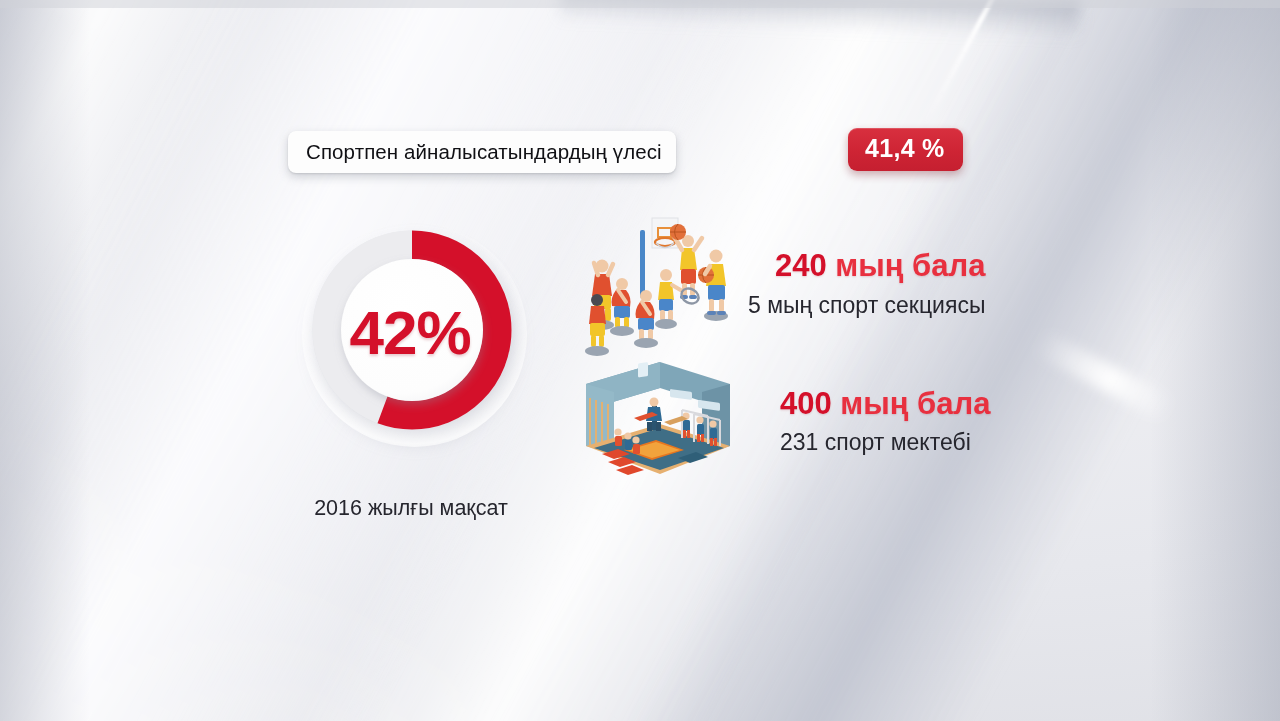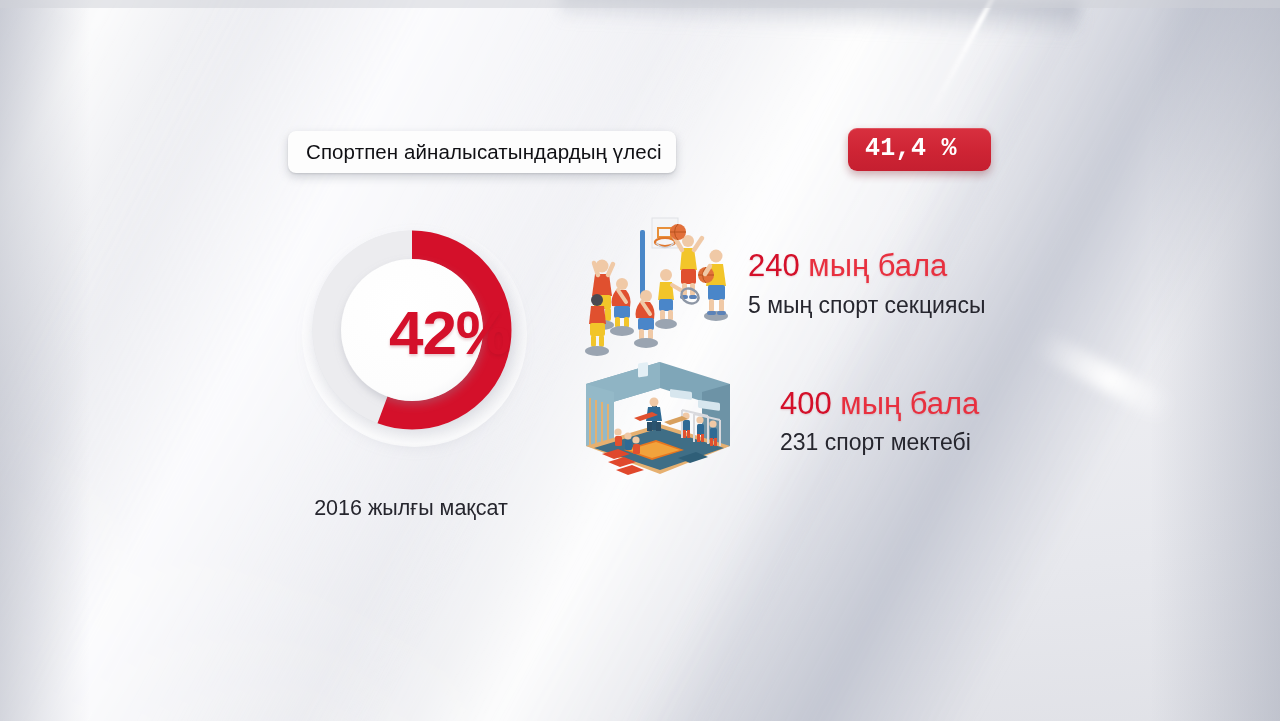--- a/index.html
+++ b/index.html
@@ -54,61 +54,60 @@
     box-shadow:0 4px 10px rgba(110,115,130,.30), 0 1px 2px rgba(0,0,0,.12);
     padding:0 14px 0 18px;
   }
   .titlebar .label{
     font-size:20.5px;font-weight:normal;color:#101014;letter-spacing:.1px;white-space:nowrap;
   }
   .badge{
     position:absolute;left:848px;top:128px;
     background:linear-gradient(180deg,#d8303f 0%,#ce2434 55%,#c51f30 100%);
     border-radius:9px;
-    padding:6px 34px 8px 17px;
+    padding:6px 18px 8px 17px;
     box-shadow:0 4px 9px rgba(120,20,30,.33), inset 0 1px 0 rgba(255,255,255,.18);
-    font-family:Liberation Mono, monospace;
   }
   .badge .val{font-size:25px;font-weight:bold;color:#ffffff;white-space:nowrap;letter-spacing:.3px;}
 
   
   .donut-wrap{position:absolute;left:302px;top:222px;width:225px;height:230px;}
   .donut-halo{
     position:absolute;left:0;top:0;width:225px;height:225px;border-radius:50%;
     background:radial-gradient(circle at 50% 45%, rgba(255,255,255,.0) 58%, rgba(255,255,255,.75) 72%, rgba(198,201,211,.35) 88%, rgba(198,201,211,0) 100%);
     filter:blur(.6px);
   }
   .donut-shadow{
     position:absolute;left:12px;top:20px;width:202px;height:200px;border-radius:50%;
     background:rgba(120,125,140,.22);filter:blur(9px);
   }
   .donut-svg{position:absolute;left:10px;top:8px;}
   .donut-center-label{
     position:absolute;left:10px;top:8px;width:200px;height:200px;
-    display:flex;align-items:center;justify-content:flex-end;
+    display:flex;align-items:center;justify-content:center;
   }
   .donut-center-label .pct{
     font-size:62px;font-weight:bold;color:#d4102a;letter-spacing:-1px;
     text-shadow:0 2px 3px rgba(150,20,35,.22);
     transform:translate(-2px,2px);
   }
   .donut-caption{
     position:absolute;left:266px;top:496px;width:290px;text-align:center;
     font-size:21.5px;color:#26262e;white-space:nowrap;
   }
 
   
   .stat{position:absolute;display:flex;align-items:center;}
   .stat-1{left:578px;top:212px;}
   .stat-2{left:578px;top:362px;gap:32px;}
   .stat-art{width:160px;height:145px;position:relative;flex:0 0 auto;}
   .stat-art-2{width:160px;height:120px;}
   .stat-text{margin-left:10px;}
-  .stat-head{font-size:31px;font-weight:normal;white-space:nowrap;line-height:1.05;
-    text-shadow:0 1px 2px rgba(160,30,45,.18);}
+  .stat-head{font-size:31px;font-weight:bold;white-space:nowrap;line-height:1.05;
+    text-shadow:0 1px 2px rgba(160,30,45,.18);text-align:right;}
   .stat-head .num{color:#d4102a;}
   .stat-head .unit{color:#e8303f;}
   .stat-sub{font-size:23px;color:#26262e;white-space:nowrap;margin-top:9px;}
 
   svg{display:block;}
 </style>
 </head>
 <body>
 
 <div id="stage">

